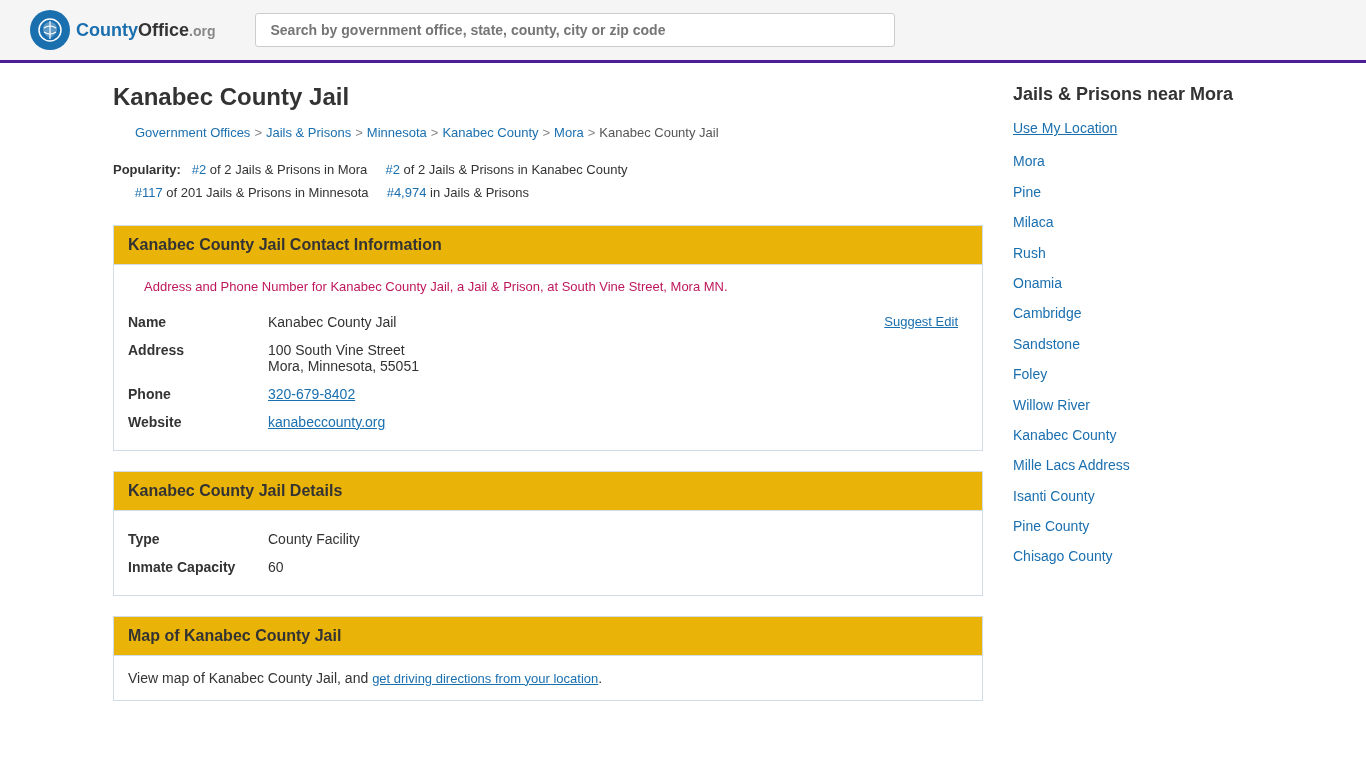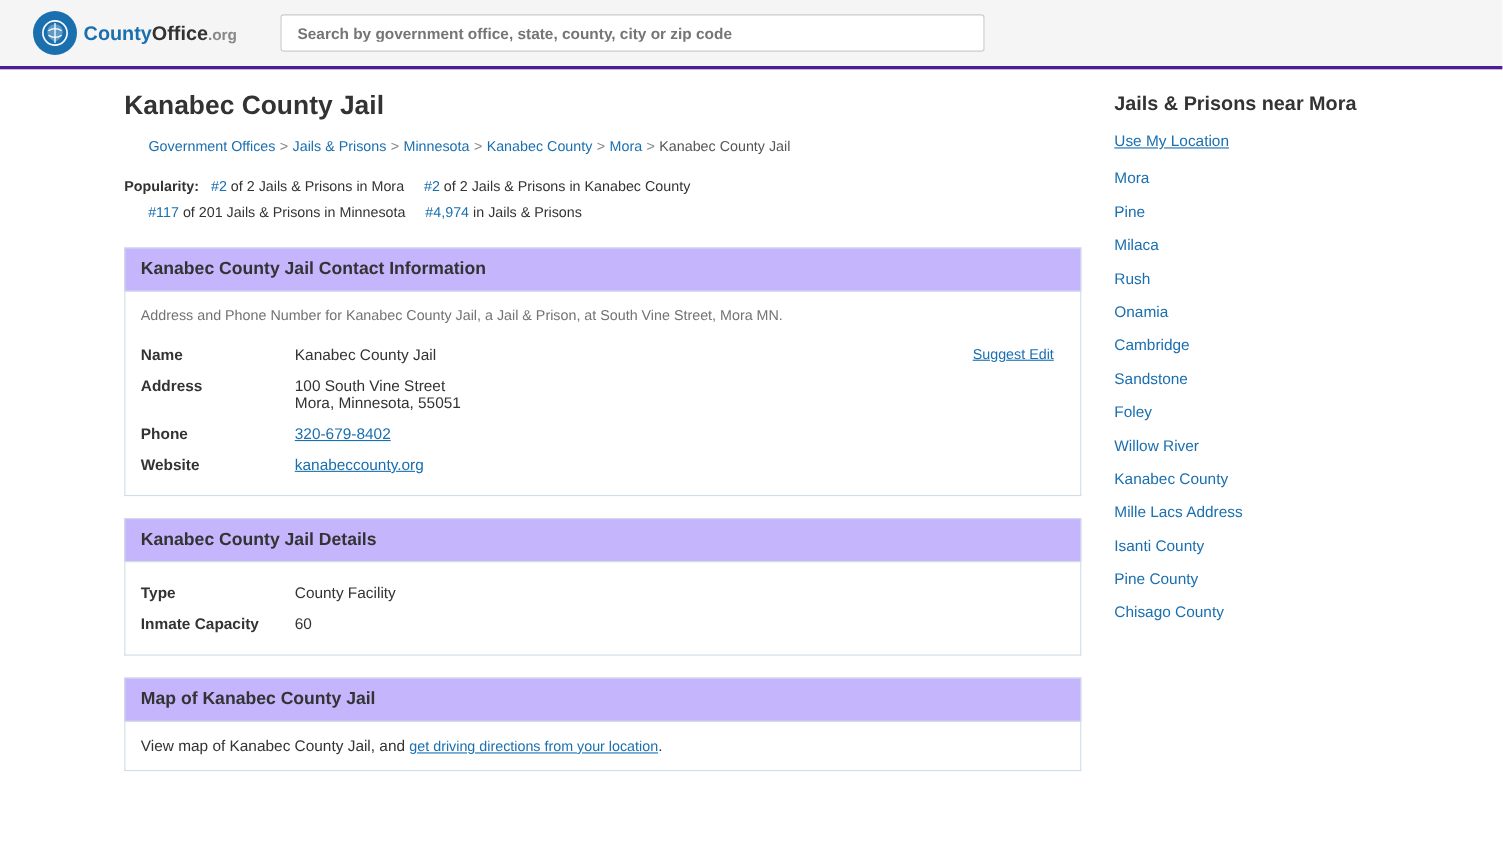--- a/index.html
+++ b/index.html
@@ -97,40 +97,41 @@
     #popularity-section {
       margin-bottom: 20px;
       font-size: 13px;
       line-height: 1.8;
     }
     #popularity-section strong { font-weight: bold; }
     .pop-link { color: #1a6faf; text-decoration: none; }
 
     
     .section-header {
-      background: #c4b5fd;
+      background: #eab308;
       padding: 10px 14px;
       font-size: 16px;
       font-weight: bold;
       color: #333;
       margin-bottom: 0;
       border: 1px solid #d0dce7;
     }
 
     .section-content {
       border: 1px solid #d0dce7;
       border-top: none;
       padding: 14px;
       margin-bottom: 20px;
     }
 
     .section-desc {
       font-size: 13px;
-      color: #737373;
+      color: #be185d;
       margin-bottom: 14px;
+      margin-left: 16px;
     }
 
     
     .info-table {
       width: 100%;
       border-collapse: collapse;
     }
     .info-table tr td {
       padding: 6px 10px 6px 0;
       font-size: 14px;

